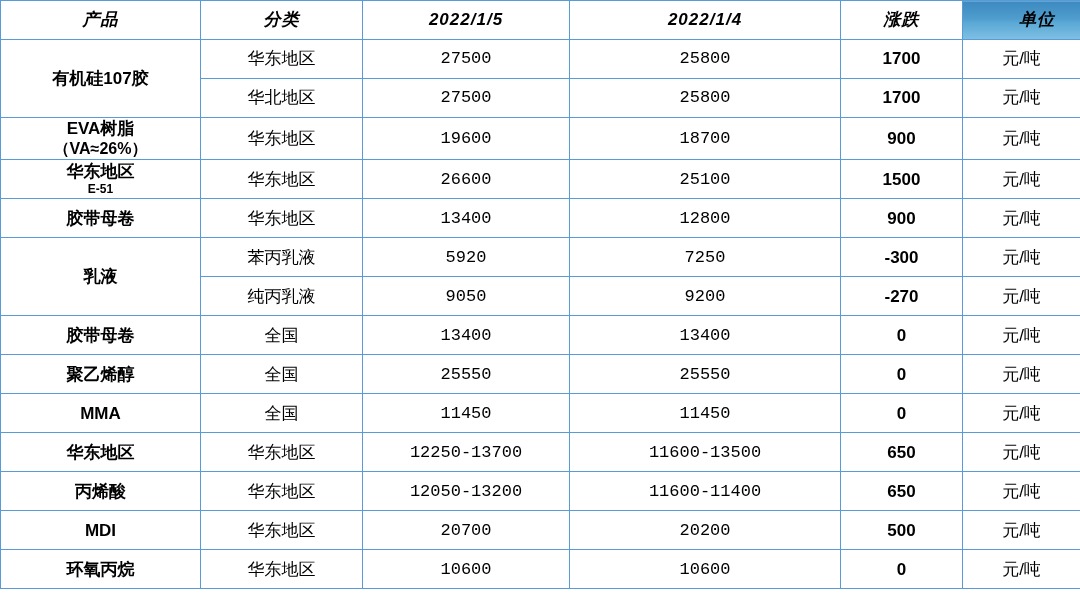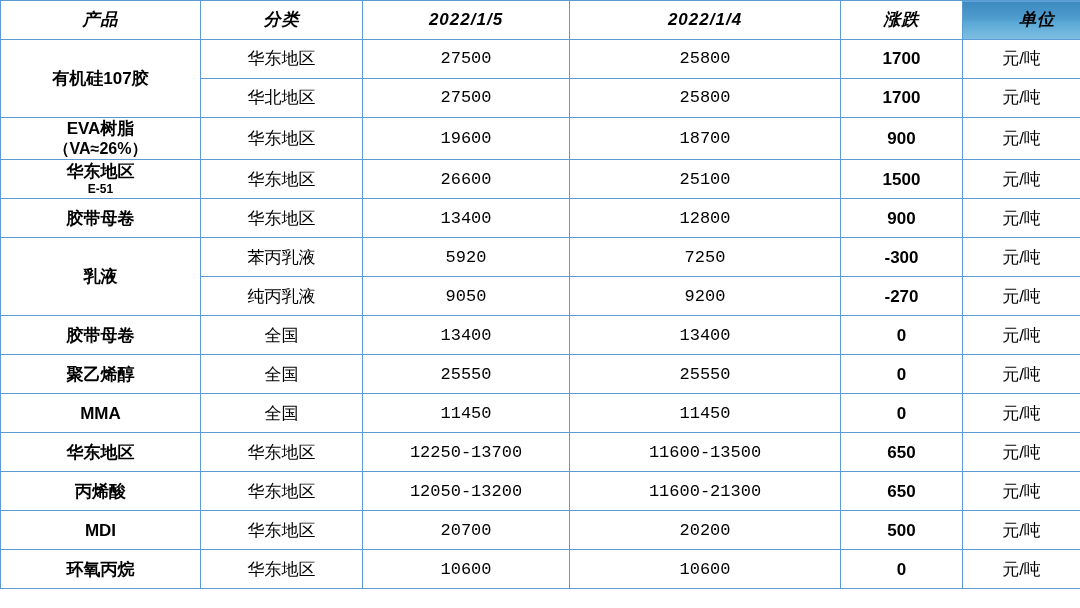--- a/index.html
+++ b/index.html
@@ -179,21 +179,21 @@
         <td class="category-cell">华东地区</td>
         <td class="value-cell">12250-13700</td>
         <td class="value-cell">11600-13500</td>
         <td class="change-cell up">650</td>
         <td class="unit-cell">元/吨</td>
       </tr>
       <tr>
         <td class="product-cell"><span>丙烯酸</span></td>
         <td class="category-cell">华东地区</td>
         <td class="value-cell">12050-13200</td>
-        <td class="value-cell">11600-21300</td>
+        <td class="value-cell">11600-11400</td>
         <td class="change-cell up">650</td>
         <td class="unit-cell">元/吨</td>
       </tr>
       <tr>
         <td class="product-cell"><span>MDI</span></td>
         <td class="category-cell">华东地区</td>
         <td class="value-cell">20700</td>
         <td class="value-cell">20200</td>
         <td class="change-cell up">500</td>
         <td class="unit-cell">元/吨</td>

